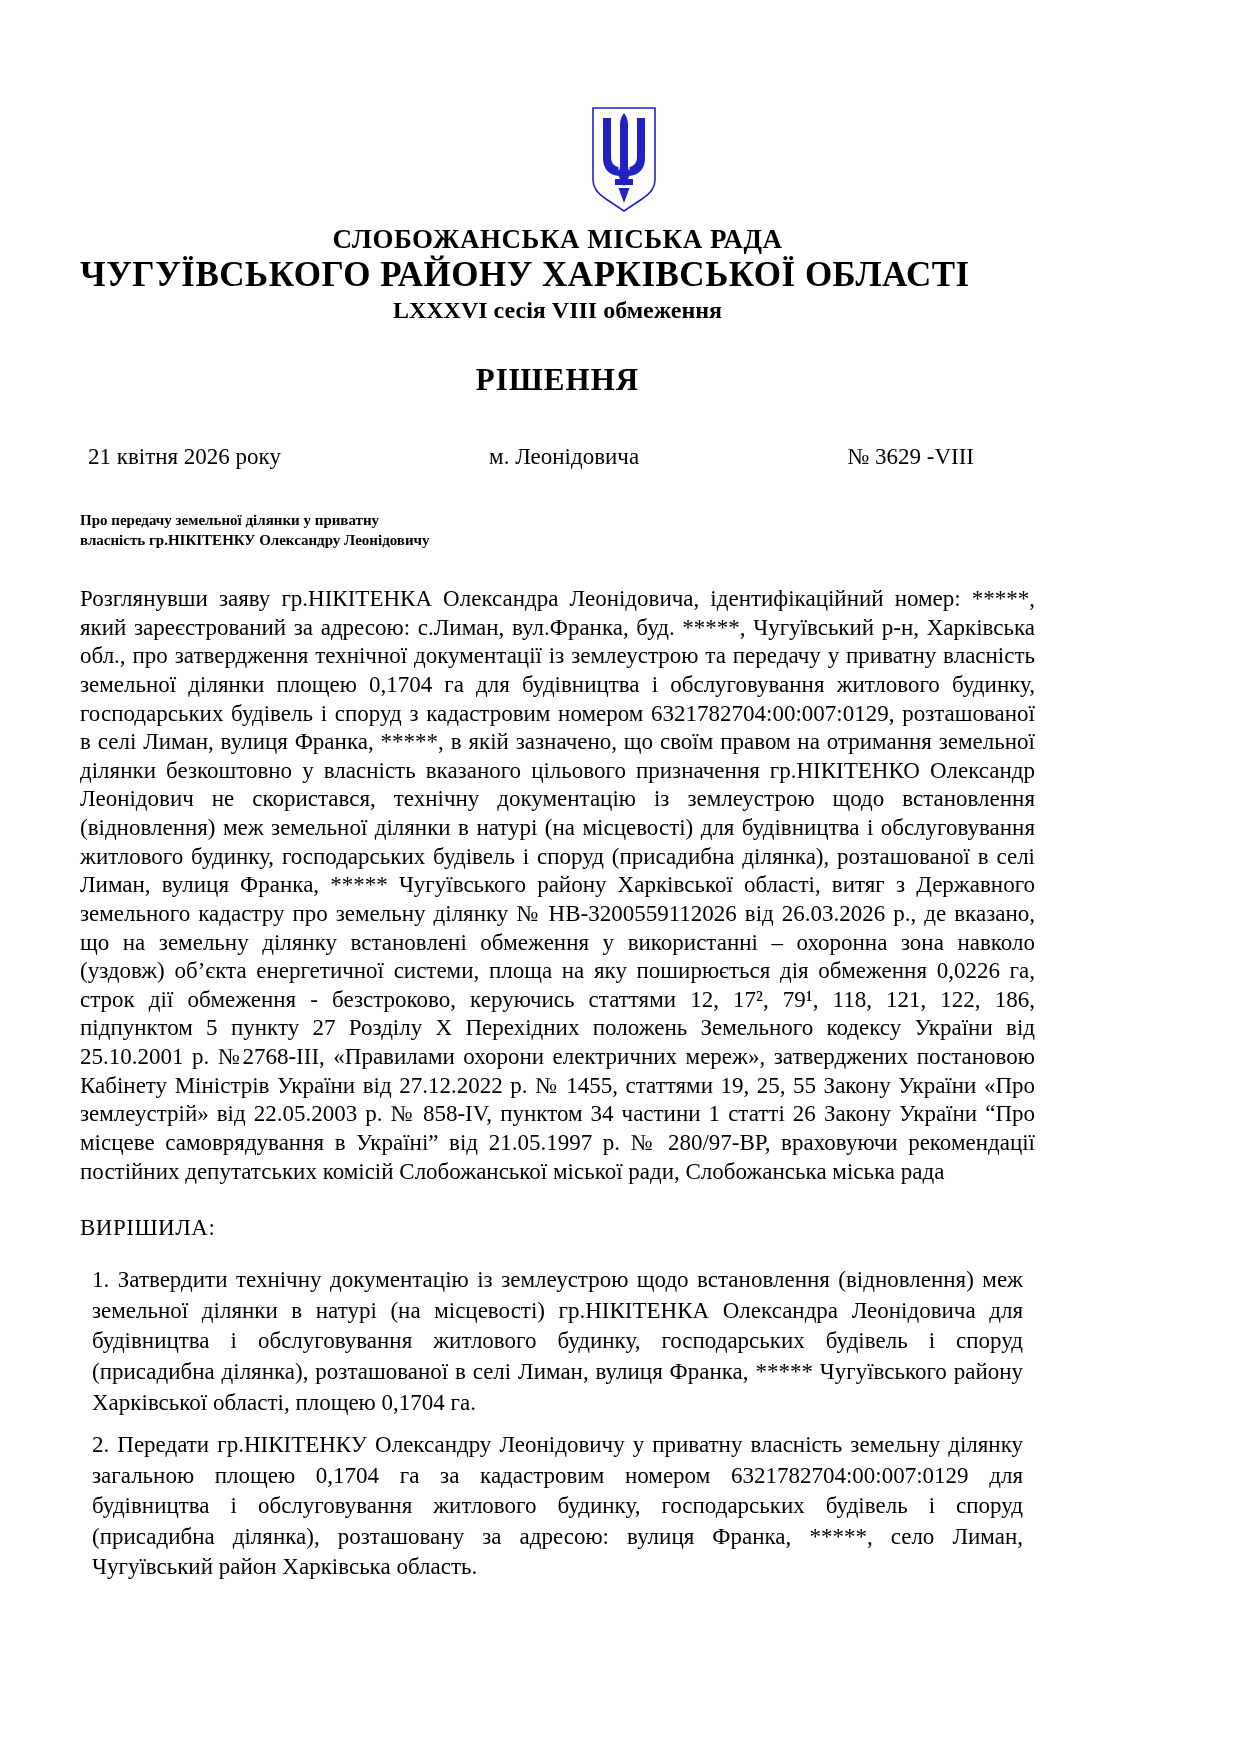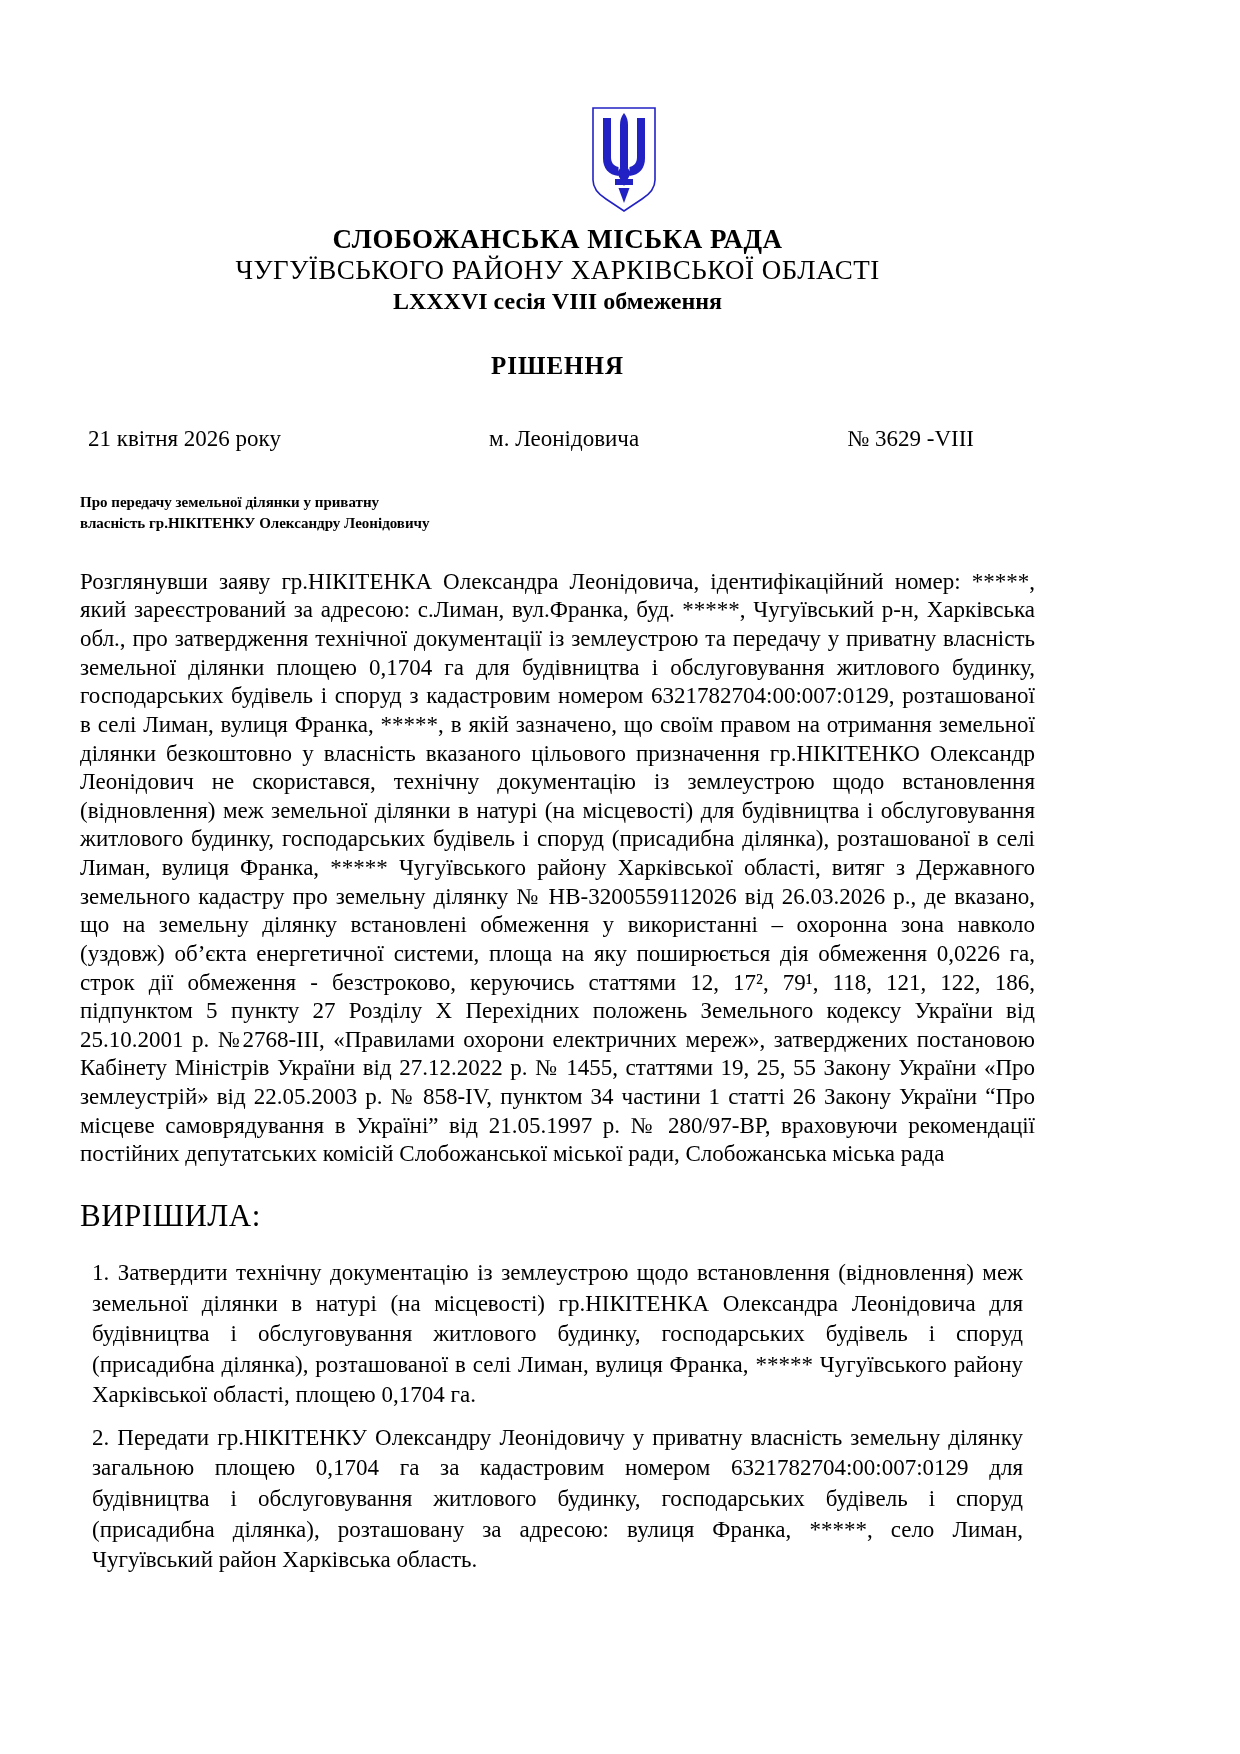--- a/index.html
+++ b/index.html
@@ -30,35 +30,34 @@
   }
   .council-name {
     margin-top: 10px;
     font-size: 27px;
     line-height: 1.16;
     font-weight: bold;
     text-align: center;
     letter-spacing: 0.5px;
   }
   .district-name {
-    font-size: 27px;
+    font-size: 35px;
     line-height: 1.16;
-    font-weight: normal;
-    text-align: center;
+    font-weight: bold;
     letter-spacing: 0.5px;
   }
   .session-info {
     font-size: 24px;
     line-height: 1.2;
     font-weight: bold;
     text-align: center;
   }
   .doc-type {
     margin-top: 37px;
-    font-size: 25px;
+    font-size: 31px;
     font-weight: bold;
     text-align: center;
     letter-spacing: 1px;
   }
   .meta-row {
     margin-top: 46px;
     display: flex;
     justify-content: space-between;
     align-items: flex-end;
     font-size: 23px;
@@ -72,21 +71,21 @@
     line-height: 1.38;
   }
   .preamble {
     margin: 34px 0 0 0;
     font-size: 23px;
     line-height: 1.245;
     text-align: justify;
   }
   .resolved {
     margin-top: 29px;
-    font-size: 31px;
+    font-size: 23px;
     letter-spacing: 0.5px;
   }
   .items {
     margin-top: 24px;
   }
   .item {
     margin: 12px;
     font-size: 23px;
     line-height: 1.33;
     text-align: justify;

